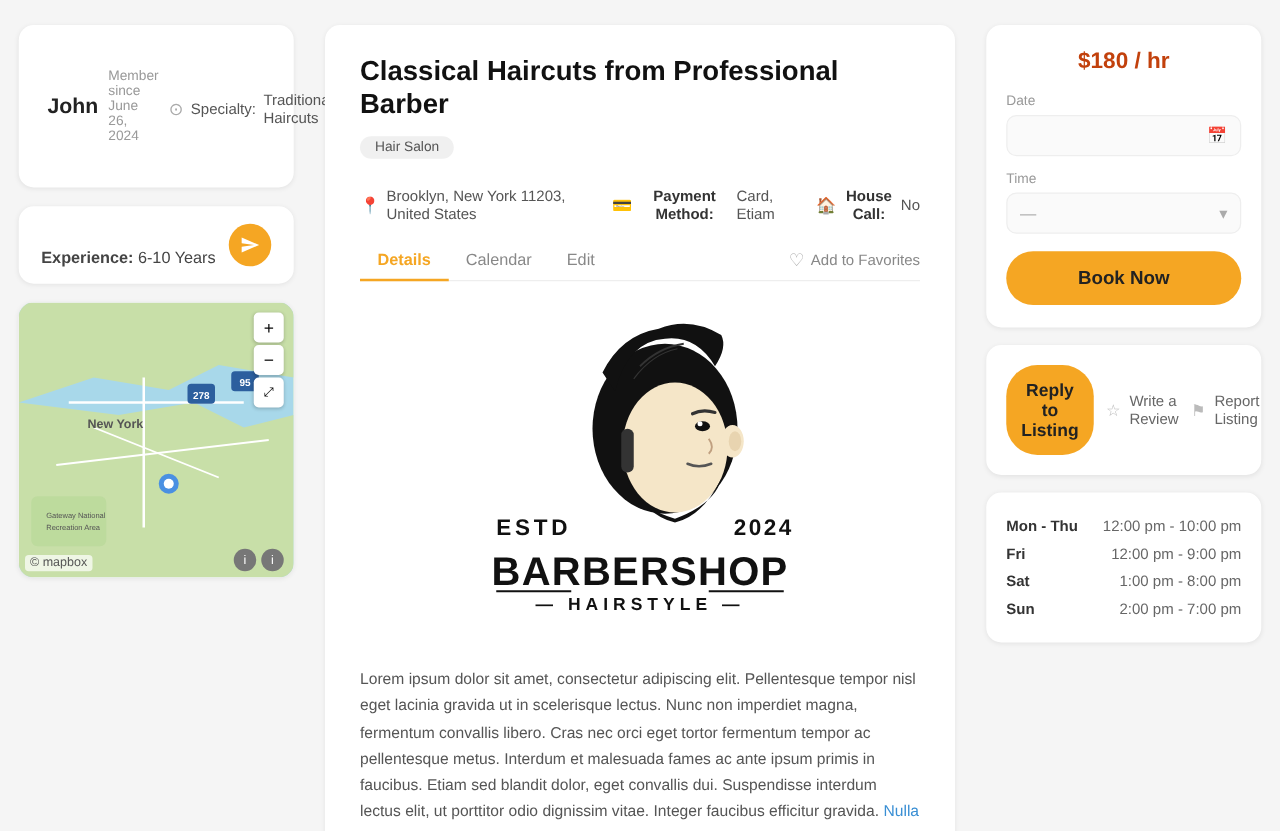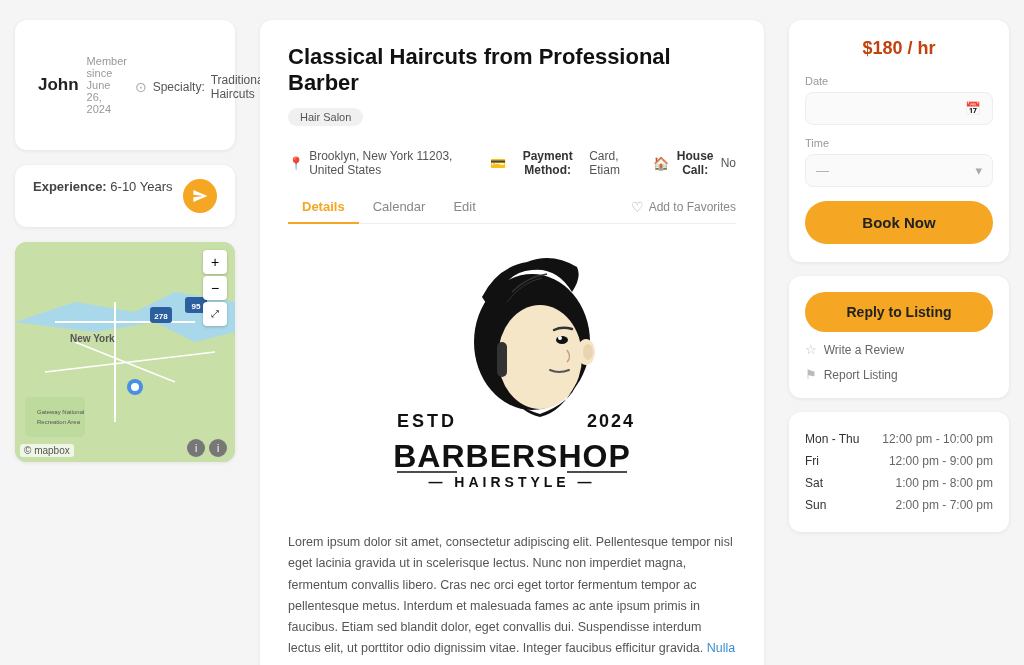--- a/index.html
+++ b/index.html
@@ -9,21 +9,21 @@
     
     .sidebar { width: 250px; min-width: 250px; padding: 20px 15px; display: flex; flex-direction: column; gap: 15px; }
     .profile-card { background: #fff; border-radius: 12px; padding: 20px 15px; display: flex; flex-direction: row; align-items: center; gap: 8px; box-shadow: 0 1px 4px rgba(0,0,0,0.07); }
     .avatar { width: 90px; height: 90px; border-radius: 50%; background: #ccc; overflow: hidden; display: flex; align-items: center; justify-content: center; }
     .avatar svg { width: 90px; height: 90px; }
     .profile-name { font-size: 17px; font-weight: 700; color: #222; }
     .profile-member { font-size: 11px; color: #999; }
     .profile-specialty { display: flex; align-items: center; gap: 6px; font-size: 12px; color: #555; margin-top: 4px; }
     .specialty-icon { color: #aaa; font-size: 14px; }
 
-    .experience-card { background: #fff; border-radius: 12px; padding: 14px 18px; display: flex; align-items: flex-start; justify-content: space-between; box-shadow: 0 1px 4px rgba(0,0,0,0.07); }
+    .experience-card { background: #fff; border-radius: 12px; padding: 14px 18px; display: flex; align-items: flex-end; justify-content: space-between; box-shadow: 0 1px 4px rgba(0,0,0,0.07); }
     .experience-text { font-size: 13px; color: #444; }
     .experience-text strong { font-weight: 700; }
     .send-btn { width: 34px; height: 34px; background: #f5a623; border-radius: 50%; display: flex; align-items: center; justify-content: center; cursor: pointer; border: none; }
     .send-btn svg { width: 16px; height: 16px; fill: #fff; }
 
     .map-card { background: #fff; border-radius: 12px; overflow: hidden; box-shadow: 0 1px 4px rgba(0,0,0,0.07); position: relative; height: 220px; }
     .map-placeholder { width: 100%; height: 100%; background: #d6e8c8; position: relative; overflow: hidden; }
     .map-bg { width: 100%; height: 100%; }
     .map-attribution { position: absolute; bottom: 5px; left: 5px; font-size: 10px; color: #555; background: rgba(255,255,255,0.7); padding: 1px 4px; border-radius: 3px; }
     .map-controls { position: absolute; top: 8px; right: 8px; display: flex; flex-direction: column; gap: 2px; }
@@ -55,28 +55,28 @@
 
     
     .right-panel { width: 240px; min-width: 240px; padding: 20px 15px 20px 5px; display: flex; flex-direction: column; gap: 14px; }
     .booking-card { background: #fff; border-radius: 12px; padding: 18px 16px; box-shadow: 0 1px 4px rgba(0,0,0,0.07); }
     .price-header { text-align: center; font-size: 18px; font-weight: 700; color: #c2410c; margin-bottom: 16px; }
     .field-label { font-size: 11px; color: #999; margin-bottom: 5px; }
     .date-input { width: 100%; border: 1px solid #eee; border-radius: 8px; padding: 8px 10px; font-size: 13px; color: #aaa; display: flex; align-items: center; justify-content: space-between; margin-bottom: 12px; background: #fafafa; }
     .time-select { width: 100%; border: 1px solid #eee; border-radius: 8px; padding: 8px 10px; font-size: 13px; color: #aaa; display: flex; align-items: center; justify-content: space-between; margin-bottom: 14px; background: #fafafa; }
     .book-btn { width: 100%; background: #f5a623; border: none; border-radius: 25px; padding: 13px; font-size: 15px; font-weight: 700; color: #222; cursor: pointer; }
 
-    .reply-card { background: #fff; border-radius: 12px; padding: 16px; box-shadow: 0 1px 4px rgba(0,0,0,0.07); display: flex; flex-direction: column; gap: 10px; }
+    .reply-card { background: #fff; border-radius: 12px; padding: 16px; box-shadow: 0 1px 4px rgba(0,0,0,0.07); display: flex; gap: 10px; }
     .reply-btn { width: 100%; background: #f5a623; border: none; border-radius: 25px; padding: 12px; font-size: 14px; font-weight: 700; color: #222; cursor: pointer; }
     .action-row { display: flex; align-items: center; gap: 7px; font-size: 12px; color: #666; cursor: pointer; }
     .action-icon { font-size: 13px; color: #bbb; }
 
     .hours-card { background: #fff; border-radius: 12px; padding: 16px; box-shadow: 0 1px 4px rgba(0,0,0,0.07); }
     .hours-row { display: flex; justify-content: space-between; font-size: 12px; color: #555; padding: 4px 0; }
-    .hours-day { font-weight: 400; color: #333; min-width: 70px; }
+    .hours-day { font-weight: 700; color: #333; min-width: 70px; }
     .hours-time { color: #666; }
   </style>
 </head>
 <body>
 
 <div class="page-wrapper">
 
   <div class="sidebar">
 
     <div class="profile-card">

